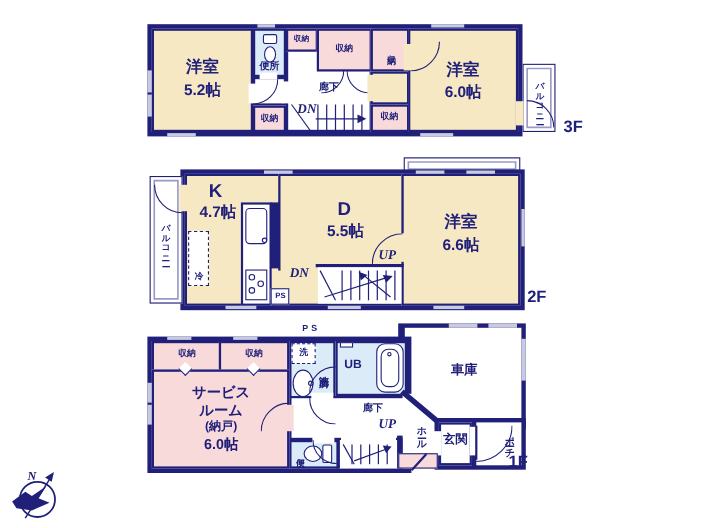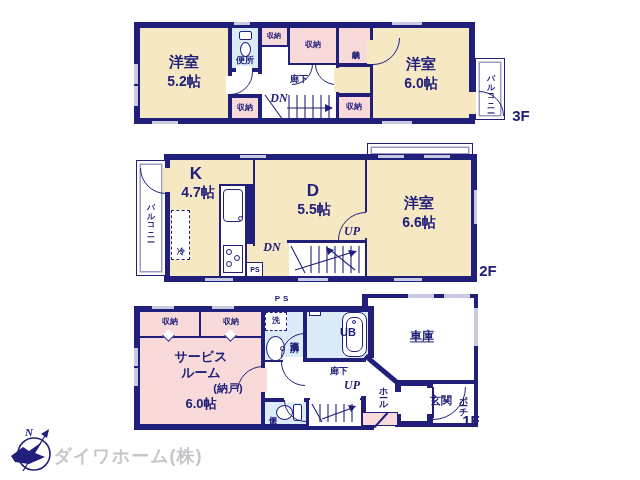--- a/index.html
+++ b/index.html
@@ -26,21 +26,21 @@
   .q-tl{clip-path:inset(0 50% 50% 0);}
   .q-br{clip-path:inset(50% 0 0 50%);}
   .q-bl{clip-path:inset(50% 50% 0 0);}
   .dash{position:absolute;border:1.2px dashed var(--navy);box-sizing:border-box;background:#fff;}
   .dbl{position:absolute;background:#fff;border:1.5px solid var(--navy);box-sizing:border-box;
        box-shadow:inset 0 0 0 2.5px #fff, inset 0 0 0 4px #9a9ac4;}
   .fix{position:absolute;background:#fff;border:1.3px solid var(--navy);box-sizing:border-box;}
   .vmark{position:absolute;width:9px;height:9px;background:#fff;border-right:1.3px solid var(--navy);
          border-bottom:1.3px solid var(--navy);transform:rotate(45deg);box-sizing:border-box;}
   .s7{font-size:7px;} .s8{font-size:8px;} .s9{font-size:9px;}
-  .s11{font-size:11px;margin-left:27px;} .s12{font-size:12px;} .s13{font-size:13px;} .s14{font-size:14px;}
+  .s11{font-size:11px;} .s12{font-size:12px;} .s13{font-size:13px;} .s14{font-size:14px;}
   .s15{font-size:15px;} .s17{font-size:17px;}
   svg{position:absolute;overflow:visible;}
   .logo-text{position:absolute;transform:translate(-50%,-50%);font-size:18px;font-weight:bold;
              color:#c6c6ca;letter-spacing:1px;white-space:nowrap;}
 </style>
 </head>
 <body>
 
 <div id="canvas">
 
@@ -245,32 +245,31 @@
 
   <div class="lbl s8" style="left:170px;top:322px;">収納</div>
   <div class="lbl s8" style="left:231px;top:322px;">収納</div>
   <div class="lbl s13" style="left:201px;top:357px;">サービス</div>
   <div class="lbl s13" style="left:201px;top:373px;">ルーム</div>
   <div class="lbl s11" style="left:201px;top:388px;">(納戸)</div>
   <div class="lbl s13" style="left:201px;top:404px;">6.0帖</div>
   <div class="lbl s8" style="left:276px;top:321px;">洗</div>
   <div class="vlbl s9" style="left:294px;top:336px;">洗面所</div>
   <div class="lbl s11" style="left:321px;top:332px;">UB</div>
-  <div class="lbl s12" style="left:422px;top:337px;text-decoration:underline;">車庫</div>
+  <div class="lbl s12" style="left:422px;top:337px;">車庫</div>
   <div class="lbl s9" style="left:339px;top:372px;">廊下</div>
   <div class="lbl s12 ital" style="left:352px;top:386px;">UP</div>
   <div class="vlbl s8" style="left:272px;top:411px;">便所</div>
   <div class="vlbl s9" style="left:383px;top:393px;">ホール</div>
   <div class="lbl s11" style="left:414px;top:400px;">玄関</div>
   <div class="vlbl s9" style="left:463px;top:401px;">ポーチ</div>
   <div class="lbl s8" style="left:283px;top:299px;letter-spacing:3px;">PS</div>
   <div class="lbl s15" style="left:471px;top:421px;">1F</div>
 
   <svg style="left:8px;top:422px;" width="52" height="54" viewBox="0 0 52 54">
     <circle cx="26" cy="32" r="16" fill="none" stroke="#20207a" stroke-width="1.6"></circle>
     <line x1="40" y1="9" x2="15" y2="49" stroke="#20207a" stroke-width="1.3"></line>
     <polygon points="41,7 33,12 39,16" fill="#20207a"></polygon>
     <path d="M3,34 L15,25 L21,29 L34,20 L27,31 L37,35 L21,42 L7,40 Z" fill="#20207a"></path>
     <text x="17" y="14" font-size="11" font-style="italic" font-weight="bold" font-family="Liberation Serif, serif" fill="#20207a">N</text>
   </svg>
-  <div class="logo-text" style="left:128px;top:456px;">ダイワホーム(株)</div>
 
 </div>
 
 </body></html>

